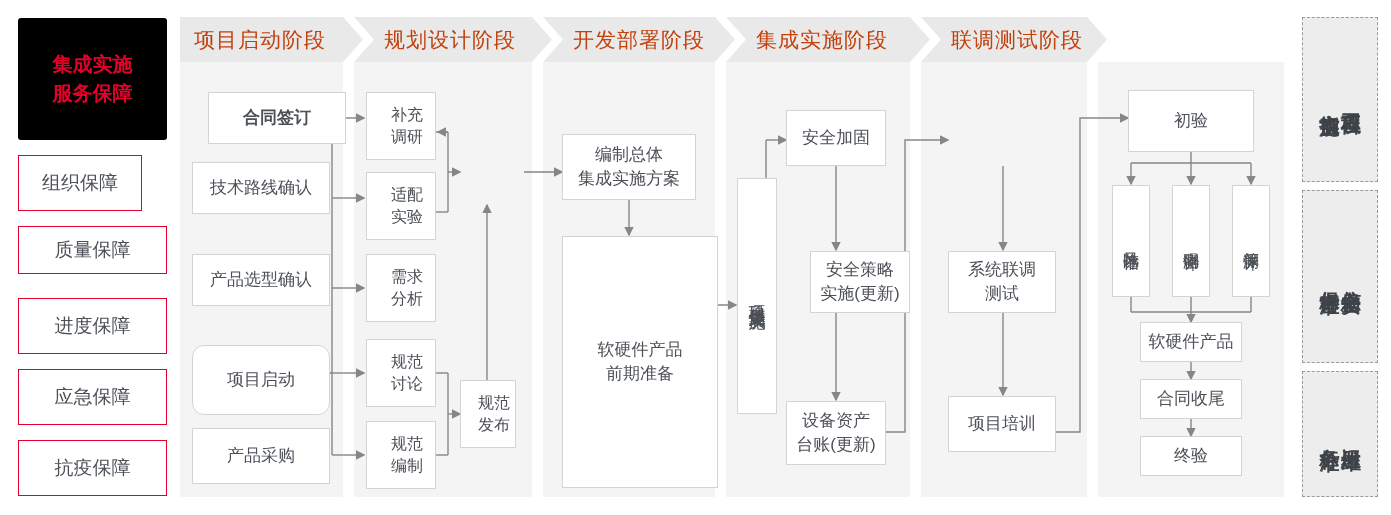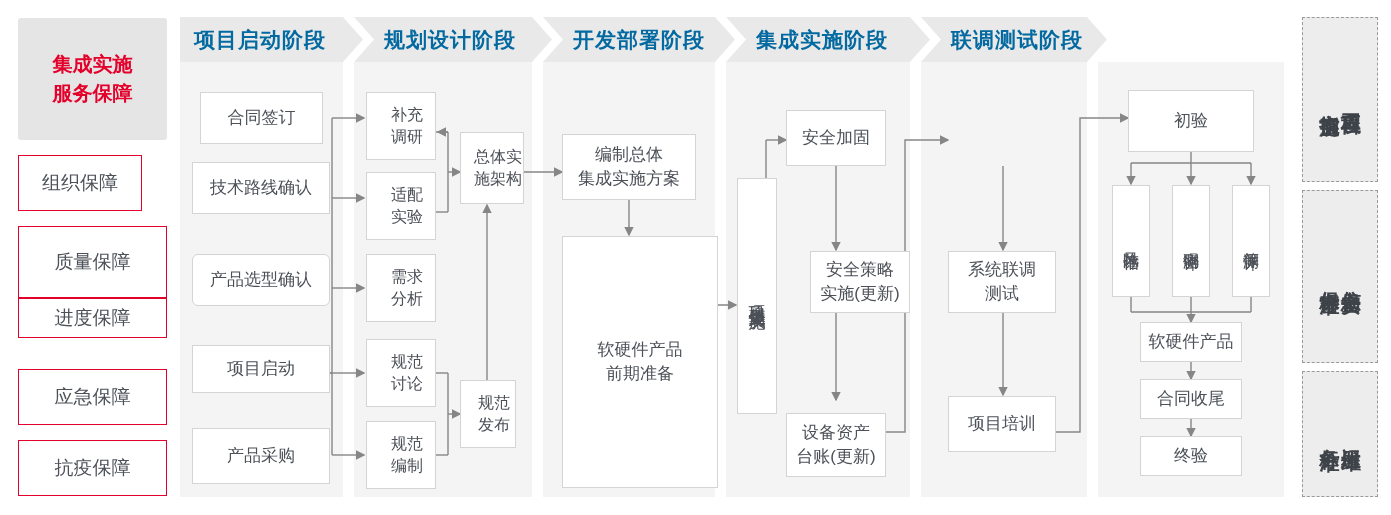--- a/index.html
+++ b/index.html
@@ -11,21 +11,21 @@
     overflow:hidden;
     position:relative;
   }
   #root{position:relative;width:1391px;height:515px;}
 
   
   .abs{position:absolute;box-sizing:border-box;}
 
   
   .side-title{
-    background:#e5e5e5;
+    background:#000000;
     border-radius:3px;
     color:#e3002b;
     font-weight:bold;
     font-size:20px;
     line-height:29px;
     display:flex;align-items:center;justify-content:center;
     text-align:center;
   }
   .side-title span{display:block;}
   .side-item{
@@ -33,22 +33,22 @@
     border:1.5px solid #e3002b;
     color:#4c5057;
     font-size:19px;
     display:flex;align-items:center;justify-content:center;
     text-align:center;
   }
 
   
   .phase-head{
     background:#e9e9e9;
-    color:#0369a1;
-    font-weight:bold;
+    color:#c2410c;
+    font-weight:normal;
     font-size:21px;
     display:flex;align-items:center;
     padding-left:14px;
     letter-spacing:1px;
   }
   .phase-head.chev{
     clip-path:polygon(0 0, calc(100% - 20px) 0, 100% 50%, calc(100% - 20px) 100%, 0 100%);
   }
   .phase-head.chev-both{
     clip-path:polygon(0 0, calc(100% - 20px) 0, 100% 50%, calc(100% - 20px) 100%, 0 100%, 20px 50%);
@@ -110,24 +110,24 @@
   <div class="abs side-title" style="left:18px;top:18px;width:149px;height:122px;">
     <div>
       <span>集成实施</span>
       <span>服务保障</span>
     </div>
   </div>
 
   <div class="abs side-item" style="left:18px;top:155px;width:124px;height:56px;">
     <span>组织保障</span>
   </div>
-  <div class="abs side-item" style="left:18px;top:226px;width:149px;height:72px;text-align:right;">
+  <div class="abs side-item" style="left:18px;top:226px;width:149px;height:48px;text-align:right;">
     <span>质量保障</span>
   </div>
-  <div class="abs side-item" style="left:18px;top:298px;width:149px;height:40px;">
+  <div class="abs side-item" style="left:18px;top:298px;width:149px;height:56px;">
     <span>进度保障</span>
   </div>
   <div class="abs side-item" style="left:18px;top:369px;width:149px;height:56px;">
     <span>应急保障</span>
   </div>
   <div class="abs side-item" style="left:18px;top:440px;width:149px;height:56px;">
     <span>抗疫保障</span>
   </div>
 
   <div class="abs phase-panel" style="left:180px;top:62px;width:163px;height:435px;"></div>
@@ -206,30 +206,30 @@
     <line x1="1131" y1="297" x2="1131" y2="312"></line>
     <line x1="1251" y1="297" x2="1251" y2="312"></line>
     <line x1="1131" y1="312" x2="1251" y2="312"></line>
     <polyline points="1191,297 1191,322" marker-end="url(#ah)"></polyline>
 
     <polyline points="1191,362 1191,379" marker-end="url(#ah)"></polyline>
 
     <polyline points="1191,419 1191,436" marker-end="url(#ah)"></polyline>
   </svg>
 
-  <div class="abs node" style="left:200px;top:92px;width:123px;height:52px;">
+  <div class="abs node" style="left:208px;top:92px;width:138px;height:52px;font-weight:bold;">
     <span>合同签订</span>
   </div>
   <div class="abs node" style="left:192px;top:162px;width:138px;height:52px;">
     <span>技术路线确认</span>
   </div>
-  <div class="abs node" style="left:192px;top:254px;width:138px;height:52px;border-radius:6px;">
+  <div class="abs node" style="left:192px;top:254px;width:138px;height:52px;">
     <span>产品选型确认</span>
   </div>
-  <div class="abs node" style="left:192px;top:345px;width:138px;height:48px;">
+  <div class="abs node" style="left:192px;top:345px;width:138px;height:70px;border-radius:12px;">
     <span>项目启动</span>
   </div>
   <div class="abs node" style="left:192px;top:428px;width:138px;height:56px;">
     <span>产品采购</span>
   </div>
 
   <div class="abs node small multiline" style="left:366px;top:92px;width:70px;height:68px;">
     <span style="white-space:pre-line;">补充
 调研</span>
   </div>
@@ -242,24 +242,20 @@
 分析</span>
   </div>
   <div class="abs node small multiline" style="left:366px;top:339px;width:70px;height:68px;">
     <span style="white-space:pre-line;">规范
 讨论</span>
   </div>
   <div class="abs node small multiline" style="left:366px;top:421px;width:70px;height:68px;">
     <span style="white-space:pre-line;">规范
 编制</span>
   </div>
-  <div class="abs node small multiline" style="left:460px;top:132px;width:64px;height:72px;">
-    <span style="white-space:pre-line;">总体实
-施架构</span>
-  </div>
   <div class="abs node small multiline" style="left:460px;top:380px;width:56px;height:68px;">
     <span style="white-space:pre-line;">规范
 发布</span>
   </div>
 
   <div class="abs node multiline" style="left:562px;top:134px;width:134px;height:66px;">
     <span style="white-space:pre-line;">编制总体
 集成实施方案</span>
   </div>
   <div class="abs node multiline" style="left:562px;top:236px;width:156px;height:252px;">
@@ -270,21 +266,21 @@
   <div class="abs node vert" style="left:737px;top:178px;width:40px;height:236px;font-size:17px;">
     <span>项目整体集成实施</span>
   </div>
   <div class="abs node" style="left:786px;top:110px;width:100px;height:56px;">
     <span>安全加固</span>
   </div>
   <div class="abs node multiline" style="left:786px;top:251px;width:100px;height:62px;margin-left:24px;">
     <span style="white-space:pre-line;">安全策略
 实施(更新)</span>
   </div>
-  <div class="abs node multiline" style="left:786px;top:401px;width:100px;height:64px;margin-top:12px;">
+  <div class="abs node multiline" style="left:786px;top:401px;width:100px;height:64px;">
     <span style="white-space:pre-line;">设备资产
 台账(更新)</span>
   </div>
 
   <div class="abs node multiline" style="left:948px;top:251px;width:108px;height:62px;">
     <span style="white-space:pre-line;">系统联调
 测试</span>
   </div>
   <div class="abs node" style="left:948px;top:396px;width:108px;height:56px;">
     <span>项目培训</span>

